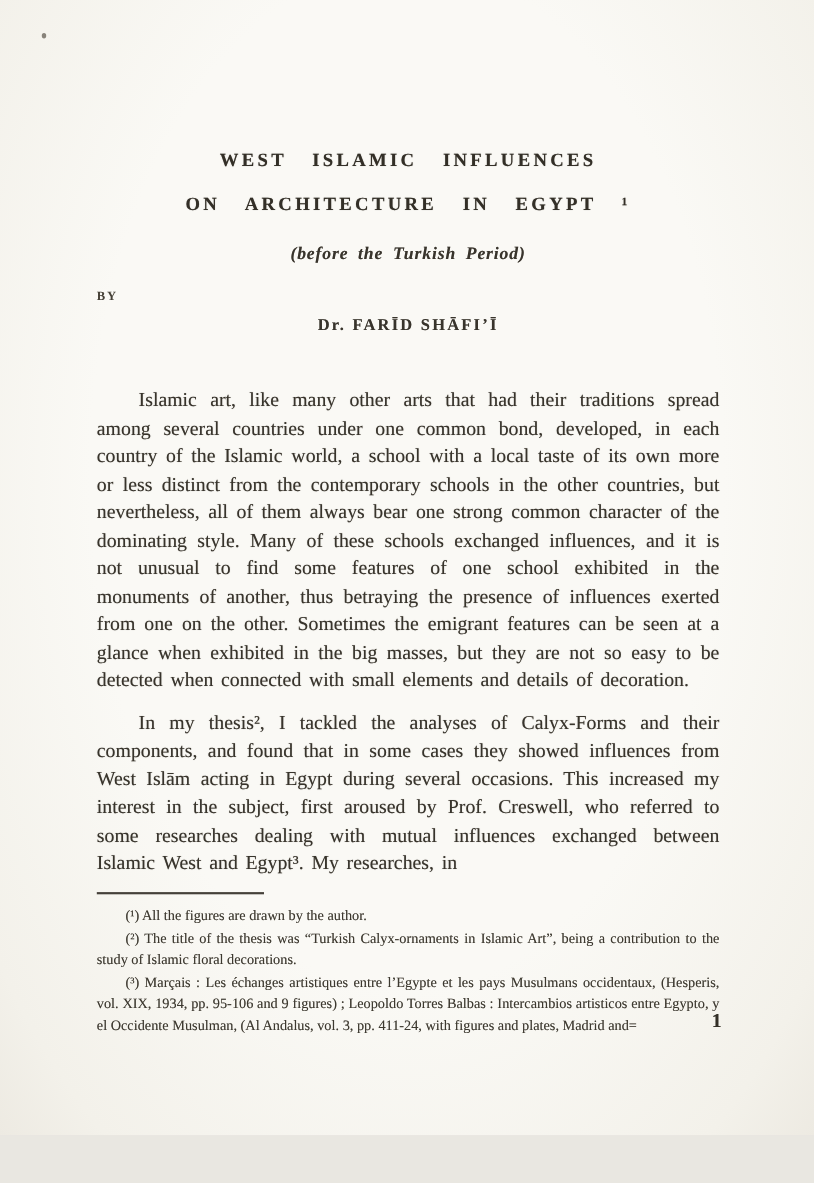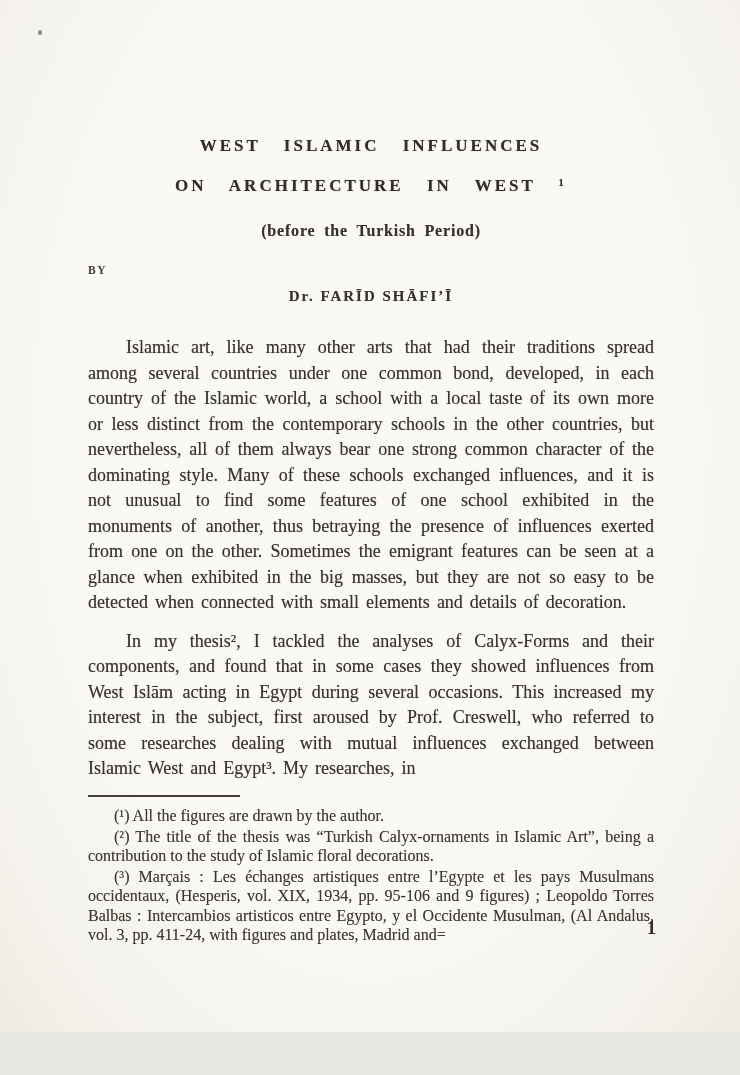--- a/index.html
+++ b/index.html
@@ -48,53 +48,54 @@
     word-spacing: 16px;
   }
   .subtitle {
     text-align: center;
     font-weight: bold;
     font-size: 16px;
     letter-spacing: 0.8px;
     word-spacing: 4px;
     margin: 0 0 24px 0;
     text-shadow: 0 0 0.6px rgba(50,45,35,0.5);
+    font-style: italic;
   }
   .byline {
     font-size: 11.5px;
     letter-spacing: 1.5px;
     font-weight: bold;
     margin: 0 0 12px 0;
     color: #454036;
   }
   .author {
     text-align: center;
     font-size: 15px;
     font-weight: bold;
     letter-spacing: 2px;
-    margin: 0 0 30px 0;
+    margin: 0 0 46px 0;
     text-shadow: 0 0 0.6px rgba(50,45,35,0.5);
   }
   .body-text .para {
     margin: 0 0 13px 0;
     font-size: 18px;
     line-height: 25.5px;
     text-align: justify;
     text-indent: 38px;
     word-spacing: 2.5px;
     text-shadow: 0 0 0.7px rgba(55,50,40,0.5);
   }
   .footnote-rule {
     width: 152px;
     border-top: 2px solid #45413a;
     margin: 10px 0 9px 0;
   }
   .footnotes .footnote {
     margin: 0 0 2px 0;
-    font-size: 16px;
+    font-size: 13px;
     line-height: 19.2px;
     text-align: justify;
     text-indent: 26px;
     color: #3d3930;
     text-shadow: 0 0 0.6px rgba(55,50,40,0.45);
   }
   .page-number {
     position: absolute;
     top: 918px;
     right: 84px;
@@ -106,21 +107,21 @@
 </style>
 </head>
 <body>
 
 <div class="page">
   <div class="scan-dot"></div>
 
   <div class="content">
     <h1 class="title">
       <span class="title-line">WEST ISLAMIC INFLUENCES</span>
-      <span class="title-line">ON ARCHITECTURE IN WEST ¹</span>
+      <span class="title-line">ON ARCHITECTURE IN EGYPT ¹</span>
     </h1>
 
     <div class="subtitle">(before the Turkish Period)</div>
 
     <div class="byline">BY</div>
 
     <div class="author">Dr. FARĪD SHĀFI’Ī</div>
 
     <div class="body-text">
       <p class="para">Islamic art, like many other arts that had their traditions spread among several countries under one common bond, developed, in each country of the Islamic world, a school with a local taste of its own more or less distinct from the contemporary schools in the other countries, but nevertheless, all of them always bear one strong common character of the dominating style. Many of these schools exchanged influences, and it is not unusual to find some features of one school exhibited in the monuments of another, thus betraying the presence of influences exerted from one on the other. Sometimes the emigrant features can be seen at a glance when exhibited in the big masses, but they are not so easy to be detected when connected with small elements and details of decoration.</p>

